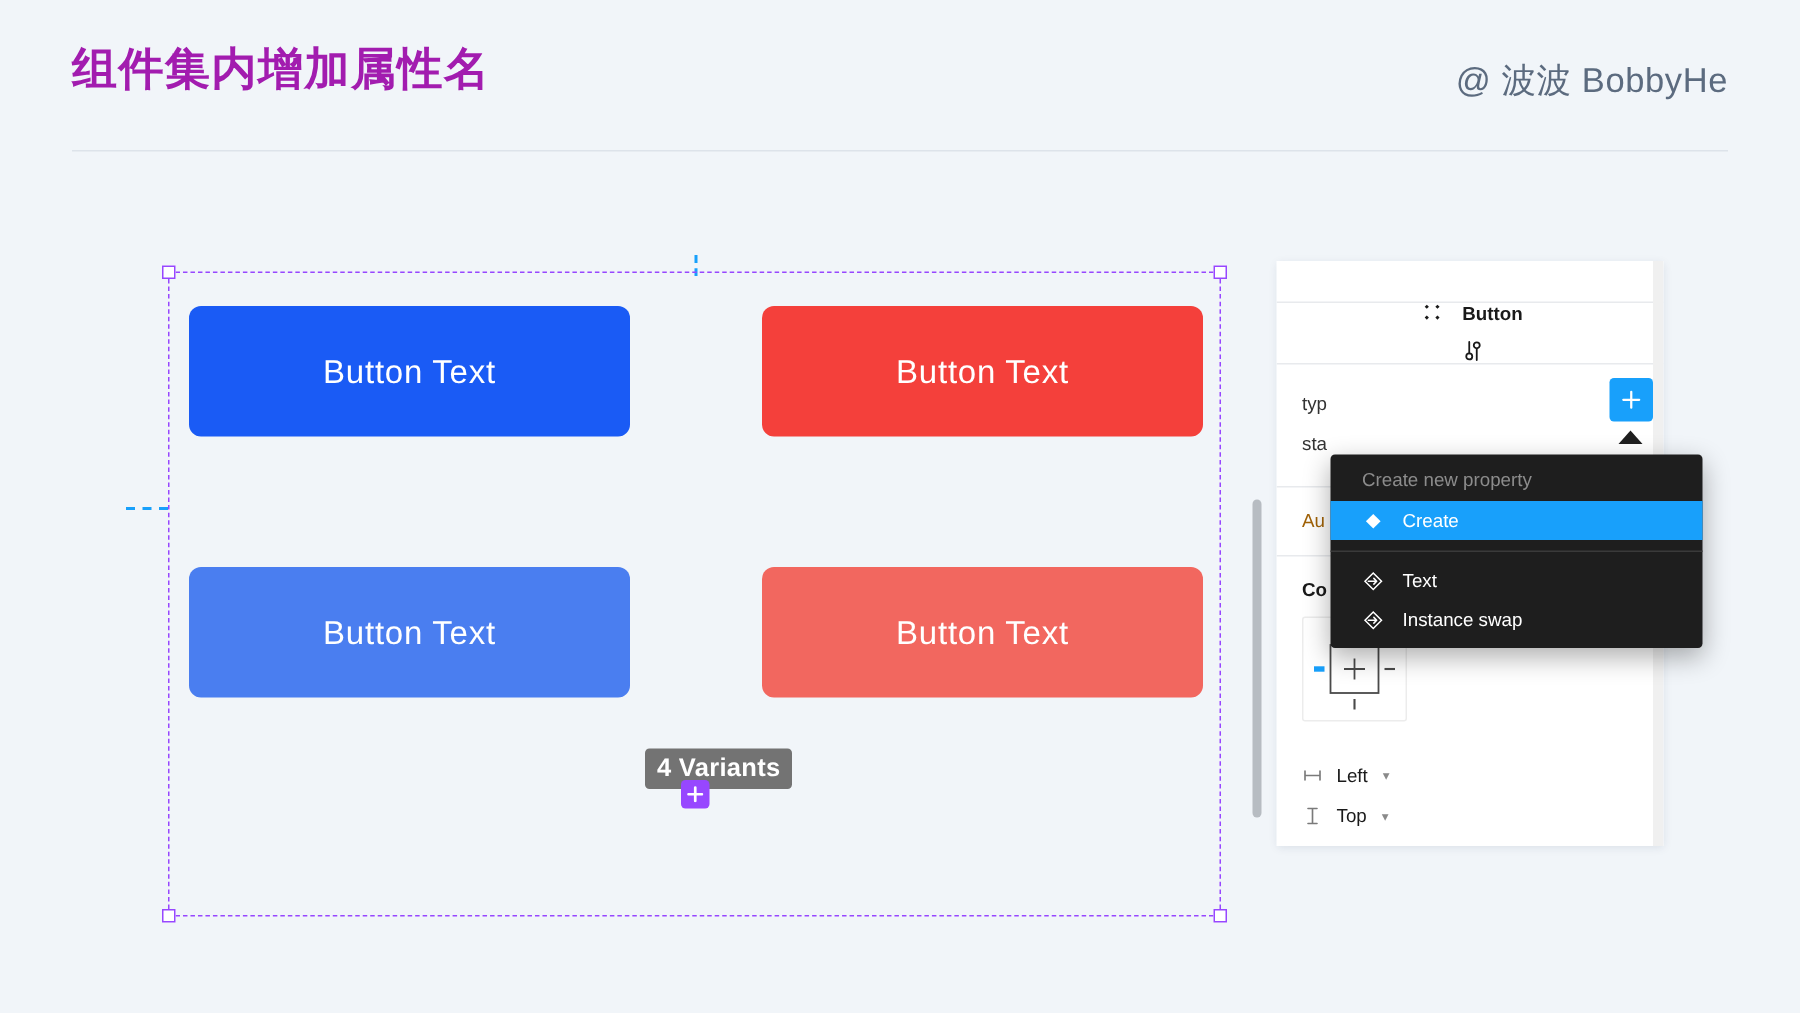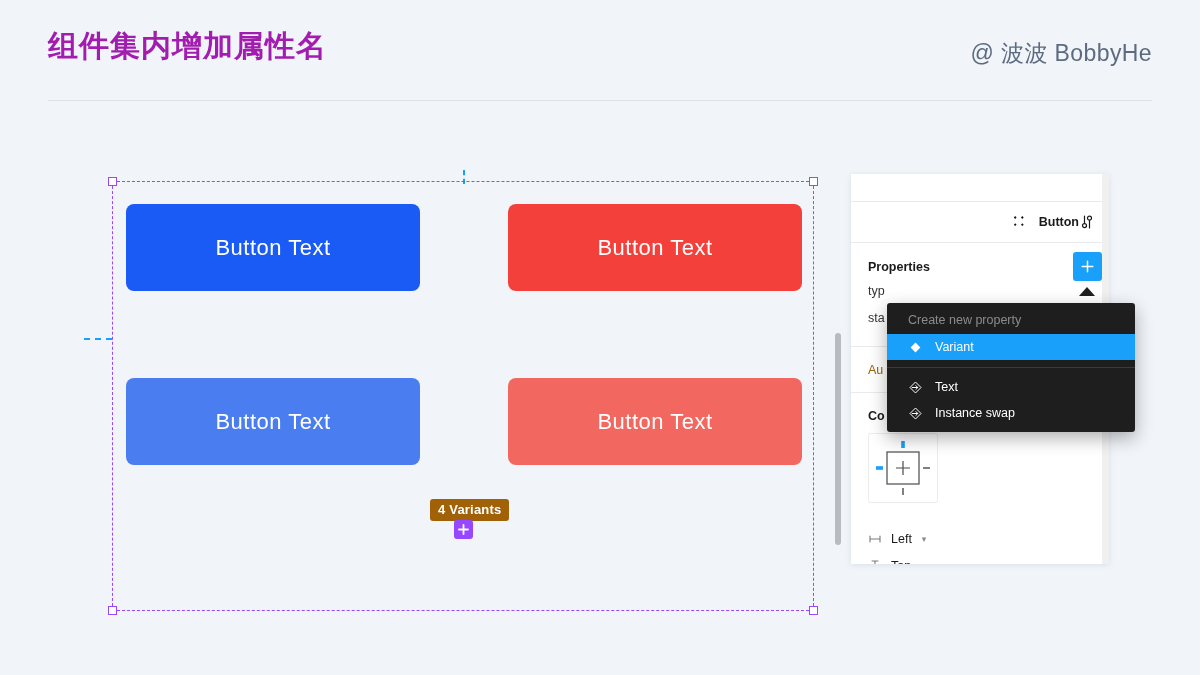--- a/index.html
+++ b/index.html
@@ -107,23 +107,23 @@
   .vb1 { left: 126px; top: 84px;  width: 294px; height: 87px; background: #1a5bf5; }
   .vb2 { left: 508px; top: 84px;  width: 294px; height: 87px; background: #f4403b; }
   .vb3 { left: 126px; top: 258px; width: 294px; height: 87px; background: #4a7ef0; }
   .vb4 { left: 508px; top: 258px; width: 294px; height: 87px; background: #f2675f; }
 
   
   .variants-badge {
     position: absolute;
     left: 430px;
     top: 379px;
-    background: #a16207;
+    background: #737373;
     color: #ffffff;
-    font-size: 13px;
+    font-size: 17px;
     font-weight: 700;
     padding: 3px 8px 4px 8px;
     border-radius: 3px;
     letter-spacing: 0.2px;
   }
   .add-variant-btn {
     position: absolute;
     left: 454px;
     top: 400px;
     width: 19px;
@@ -161,21 +161,22 @@
   .panel-top-strip {
     height: 27px;
     border-bottom: 1px solid #e8eaed;
   }
   .panel-node-row {
     height: 40px;
     display: flex;
     align-items: center;
     padding: 0 14px 0 17px;
     border-bottom: 1px solid #e8eaed;
-    justify-content: flex-end;
+    justify-content: space-between;
+    flex-direction: column;
   }
   .node-left {
     display: flex;
     align-items: center;
     gap: 13px;
   }
   .node-name {
     font-size: 12.5px;
     font-weight: 700;
     color: #1a1a1a;
@@ -365,23 +366,20 @@
       <span class="node-name">Button</span>
     </div>
     <svg width="16" height="16" viewBox="0 0 16 16">
       <path d="M5.5 2 L5.5 9.5 M10.5 6.5 L10.5 14" stroke="#1a1a1a" stroke-width="1.2" stroke-linecap="round"></path>
       <circle cx="5.5" cy="11.6" r="2" fill="none" stroke="#1a1a1a" stroke-width="1.2"></circle>
       <circle cx="10.5" cy="4.2" r="2" fill="none" stroke="#1a1a1a" stroke-width="1.2"></circle>
     </svg>
   </div>
 
   <div class="panel-section">
-    <div class="section-head">
-      <span class="section-title">Properties</span>
-    </div>
     <div class="plus-blue">
       <svg width="13" height="13" viewBox="0 0 13 13">
         <path d="M6.5 1.2 L6.5 11.8 M1.2 6.5 L11.8 6.5" stroke="#ffffff" stroke-width="1.5" stroke-linecap="round"></path>
       </svg>
     </div>
     <div class="prop-row">typ</div>
     <div class="prop-row">sta</div>
   </div>
 
   <div class="panel-divider"></div>
@@ -430,21 +428,21 @@
 <div class="dropdown-arrow"></div>
 <div class="dropdown">
   <div class="dd-header">Create new property</div>
 
   <div class="dd-item selected">
     <span class="dd-icon">
       <svg width="11" height="11" viewBox="0 0 11 11">
         <path d="M5.5 0.6 L10.4 5.5 L5.5 10.4 L0.6 5.5 Z" fill="#ffffff"></path>
       </svg>
     </span>
-    <span>Variant</span>
+    <span>Create</span>
   </div>
 
   <div class="dd-sep"></div>
 
 
   <div class="dd-item">
     <span class="dd-icon">
       <svg width="13" height="13" viewBox="0 0 13 13">
         <path d="M6.5 1 L12 6.5 L6.5 12 L1 6.5 Z" fill="none" stroke="#ffffff" stroke-width="1"></path>
         <path d="M3.2 6.5 L8.6 6.5 M6.9 4.6 L8.8 6.5 L6.9 8.4" fill="none" stroke="#ffffff" stroke-width="1" stroke-linecap="round" stroke-linejoin="round"></path>

